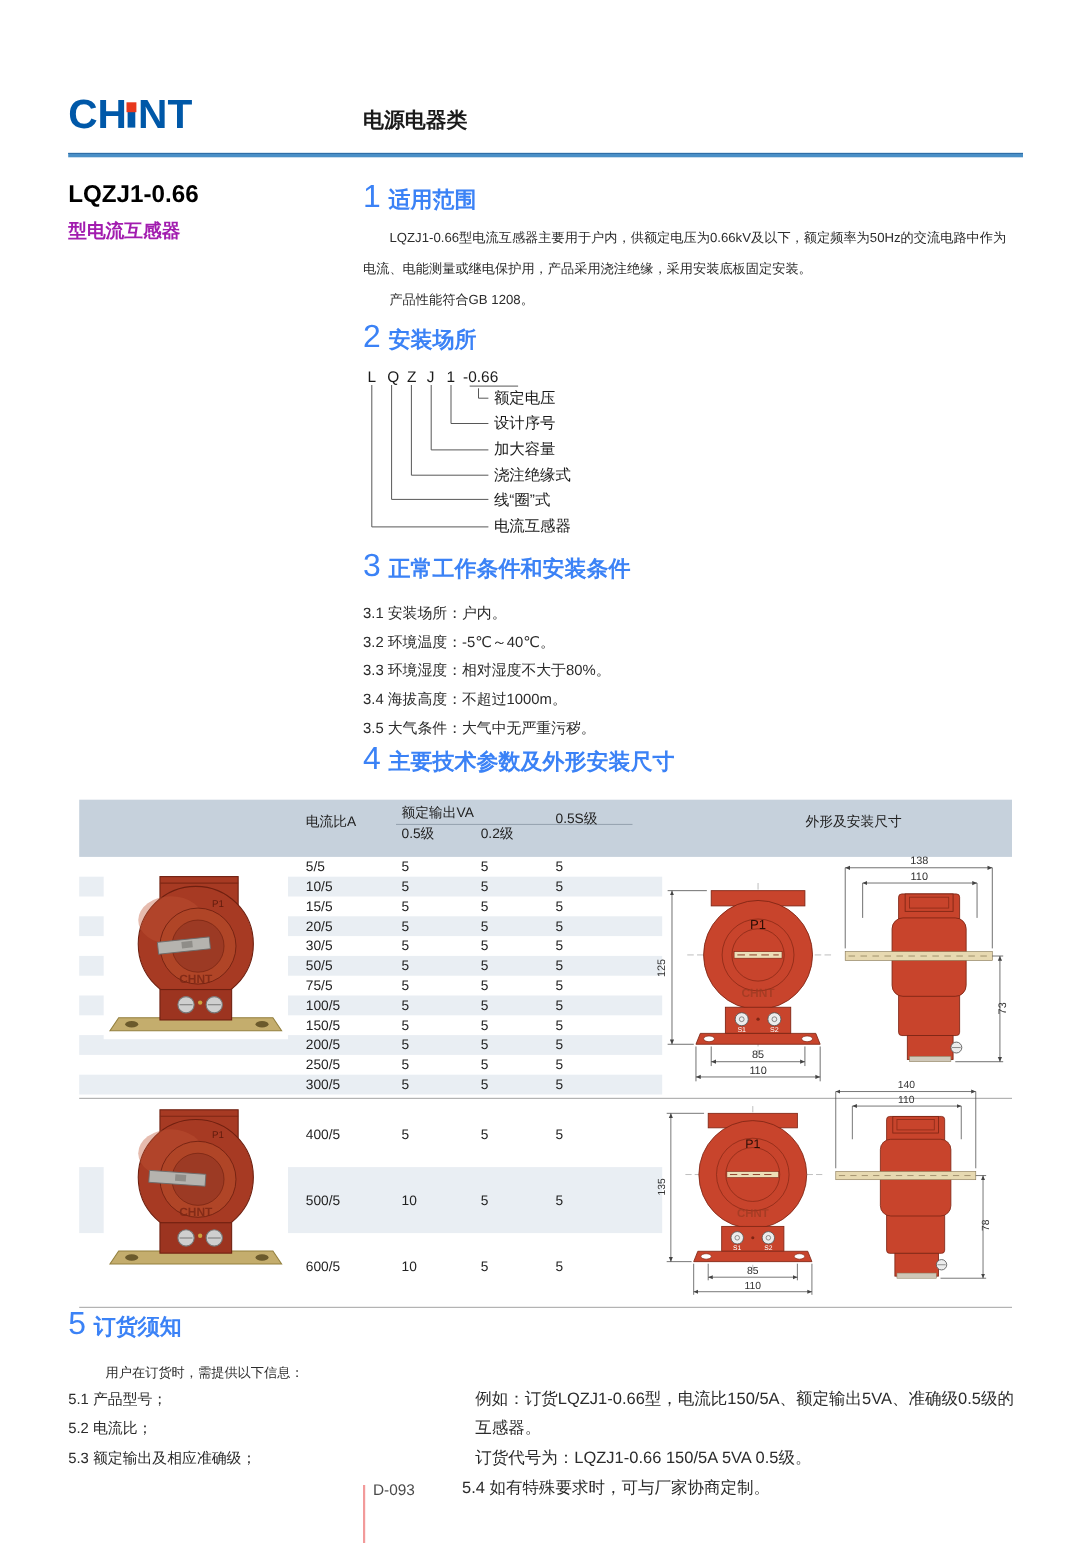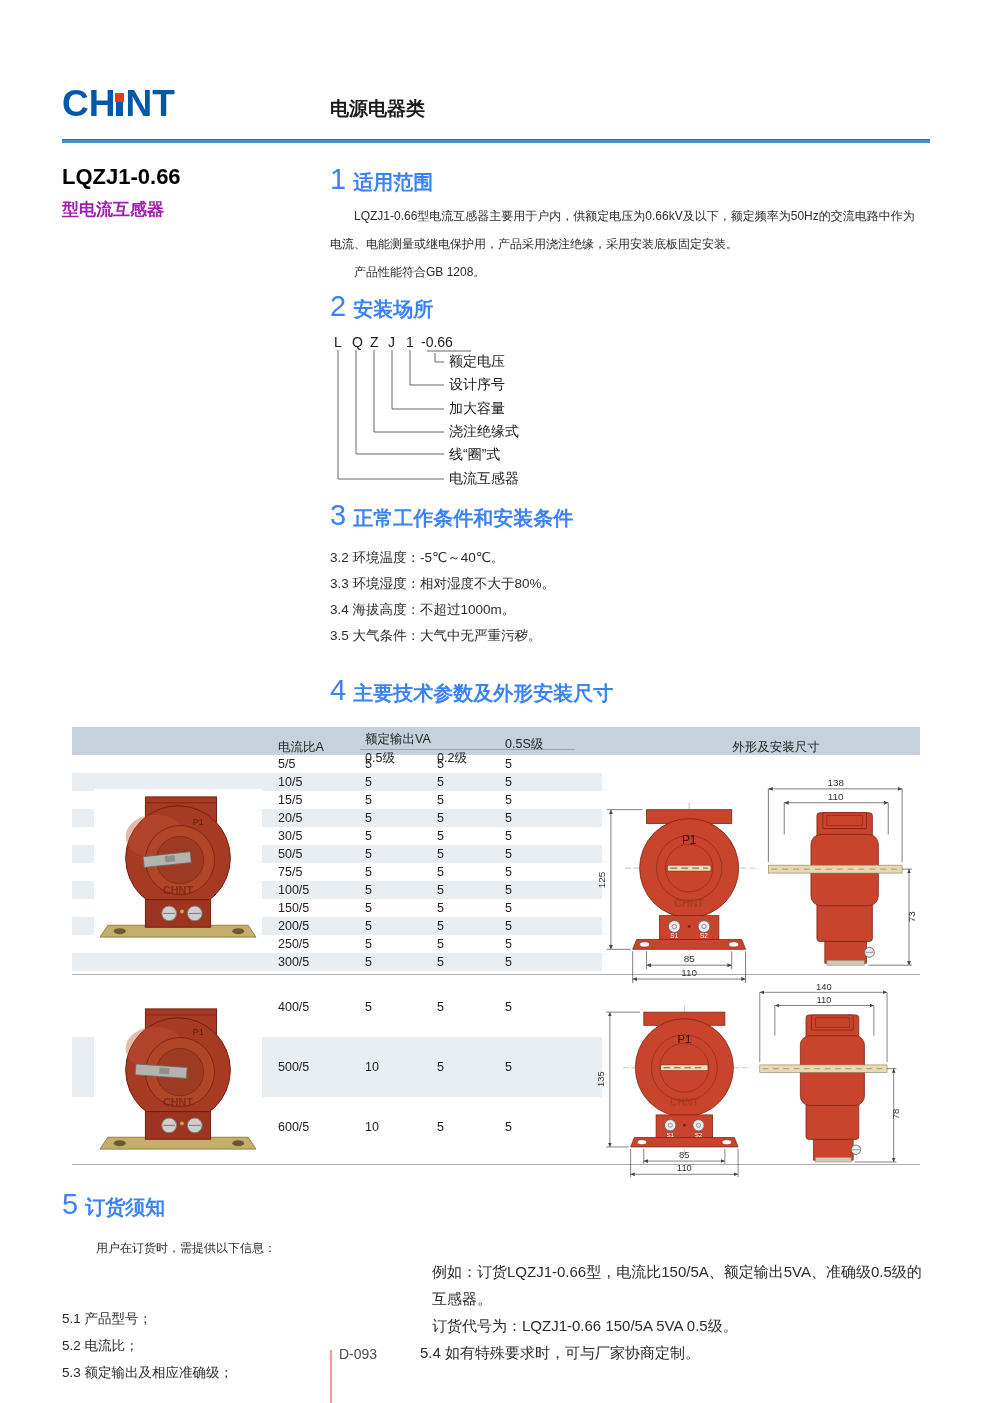--- a/index.html
+++ b/index.html
@@ -23,21 +23,21 @@
   .sec-num{font-size:29px;font-weight:normal;margin-right:7px;vertical-align:baseline;}
   .sec-title{font-size:20px;font-weight:bold;vertical-align:baseline;}
 
   .body-text{font-size:12px;line-height:28px;color:#2b2b2b;}
   .para p{margin:0;text-indent:2em;}
 
   .cond-list div{font-size:13.5px;line-height:26px;}
 
   
   .t-wrap{left:72px;top:727px;width:848px;}
-  .t-head{position:relative;height:28px;background:#c6d1dc;font-size:12.5px;color:#222;}
+  .t-head{position:relative;height:52px;background:#c6d1dc;font-size:12.5px;color:#222;}
   .t-head .th{position:absolute;}
   .th-ratio{left:206px;top:0;height:40px;line-height:40px;}
   .th-output{left:293px;top:4px;height:16px;line-height:16px;}
   .th-underline{left:288px;top:22px;width:215px;height:1px;background:#98a5b2;}
   .th-c1{left:293px;top:23px;height:16px;line-height:16px;}
   .th-c2{left:365px;top:23px;height:16px;line-height:16px;}
   .th-c3{left:433px;top:9px;height:16px;line-height:16px;}
   .th-outline{left:560px;top:0;width:288px;height:40px;line-height:40px;text-align:center;}
   .t-row{position:relative;height:18px;line-height:18px;font-size:12.5px;color:#222;}
   .t-row.tall{height:60px;line-height:60px;}
@@ -110,20 +110,21 @@
       <text x="118" y="102">浇注绝缘式</text>
       <text x="118" y="125">线“圈”式</text>
       <text x="118" y="149">电流互感器</text>
     </g>
   </svg>
 
   <div class="abs sec-h" style="left:330px;top:499px;">
     <span class="sec-num">3</span><span class="sec-title">正常工作条件和安装条件</span>
   </div>
   <div class="abs cond-list" style="left:330px;top:545px;">
+    <div>3.1 安装场所：户内。</div>
     <div>3.2 环境温度：-5℃～40℃。</div>
     <div>3.3 环境湿度：相对湿度不大于80%。</div>
     <div>3.4 海拔高度：不超过1000m。</div>
     <div>3.5 大气条件：大气中无严重污秽。</div>
   </div>
 
   <div class="abs sec-h" style="left:330px;top:674px;">
     <span class="sec-num">4</span><span class="sec-title">主要技术参数及外形安装尺寸</span>
   </div>
 
@@ -426,21 +427,21 @@
       <text x="243" y="9" font-size="10" text-anchor="middle" fill="#333">140</text>
       <text x="243" y="23" font-size="10" text-anchor="middle" fill="#333">110</text>
       <text transform="rotate(-90,323,141)" x="323" y="141" font-size="10" text-anchor="middle" fill="#333">78</text>
     </svg>
   </div>
 
   <div class="abs sec-h" style="left:62px;top:1188px;">
     <span class="sec-num">5</span><span class="sec-title">订货须知</span>
   </div>
   <div class="abs body-text" style="left:96px;top:1234px;">用户在订货时，需提供以下信息：</div>
-  <div class="abs s5-left" style="left:62px;top:1258px;margin-top:47px;">
+  <div class="abs s5-left" style="left:62px;top:1258px;">
     <div>5.1 产品型号；</div>
     <div>5.2 电流比；</div>
     <div>5.3 额定输出及相应准确级；</div>
   </div>
   <div class="abs s5-right" style="left:420px;top:1258px;width:512px;">
     <div class="ind">例如：订货LQZJ1-0.66型，电流比150/5A、额定输出5VA、准确级0.5级的互感器。</div>
     <div class="ind">订货代号为：LQZJ1-0.66  150/5A  5VA  0.5级。</div>
     <div>5.4 如有特殊要求时，可与厂家协商定制。</div>
   </div>
 

